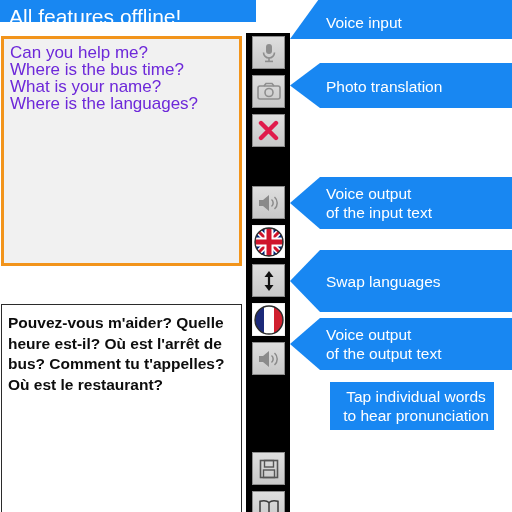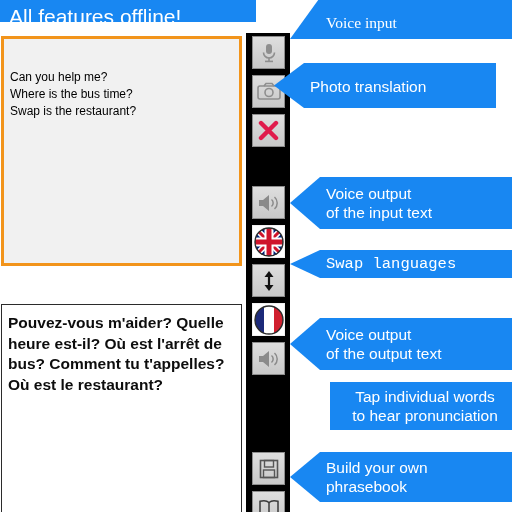--- a/index.html
+++ b/index.html
@@ -36,24 +36,23 @@
 
   
   .input-panel{
     position:absolute;left:1px;top:36px;width:241px;height:230px;
     background:#f1f1f1;
     border:3px solid #f2941b;
     box-sizing:border-box;
   }
   .input-text{
     position:absolute;left:6px;top:5px;width:232px;
-    color:#000000;
-    font-size:12px;
+    color:#6d28d9;
+    font-size:17px;
     line-height:17px;
-    margin-top:25px;
   }
   .input-text div{white-space:nowrap;}
 
   
   .output-panel{
     position:absolute;left:1px;top:272px;width:241px;height:239px;
     background:#ffffff;
     border:1px solid #2b2b2b;
     box-sizing:border-box;
     margin-top:32px;
@@ -121,21 +120,22 @@
   <div class="phone">
 
     <div class="header">
       <div class="header-title">All features offline!</div>
     </div>
 
     <div class="input-panel">
       <div class="input-text">
         <div>Can you help me?</div>
         <div>Where is the bus time?</div>
-        <div>Swap is the restaurant?</div>
+        <div>What is your name?</div>
+        <div>Where is the languages?</div>
       </div>
     </div>
 
     <div class="output-panel">
       <div class="output-text">Pouvez-vous m'aider? Quelle heure est-il? Où est l'arrêt de bus? Comment tu t'appelles? Où est le restaurant?</div>
     </div>
 
     <div class="icon-col">
 
       <div class="icon-btn" style="top:3px;">
@@ -251,44 +251,40 @@
             <path d="M11 3.5 C8.5 1.2 4.5 1.6 2 2.3 V15 C4.5 14.3 8.5 14 11 16 C13.5 14 17.5 14.3 20 15 V2.3 C17.5 1.6 13.5 1.2 11 3.5 Z" fill="none" stroke="#3a3a3a" stroke-width="1.5"></path>
             <path d="M11 3.5 V16" stroke="#3a3a3a" stroke-width="1.5"></path>
           </svg>
         </span>
       </div>
 
     </div>
   </div>
 
   <div class="callout c-diag" style="left:290px;top:-8px;width:222px;height:47px;">
-    <span class="ctext" style="top:30px;font-family:Liberation Serif, serif;">Voice input</span>
-  </div>
-
-  <div class="callout c-arrow" style="left:274px;top:63px;width:222px;height:45px;">
+    <span class="ctext" style="top:30px;">Voice input</span>
+  </div>
+
+  <div class="callout c-arrow" style="left:290px;top:63px;width:222px;height:45px;">
     <span class="ctext">Photo translation</span>
   </div>
 
   <div class="callout c-arrow" style="left:290px;top:177px;width:222px;height:52px;">
     <span class="ctext">Voice output
 of the input text</span>
   </div>
 
-  <div class="callout c-arrow" style="left:290px;top:250px;width:222px;height:28px;font-family:Liberation Mono, monospace;">
+  <div class="callout c-arrow" style="left:290px;top:250px;width:222px;height:62px;">
     <span class="ctext">Swap languages</span>
   </div>
 
   <div class="callout c-arrow" style="left:290px;top:318px;width:222px;height:52px;">
     <span class="ctext">Voice output
 of the output text</span>
   </div>
 
-  <div class="callout plain" style="left:330px;top:382px;width:182px;height:48px;">
+  <div class="callout plain" style="left:330px;top:382px;width:164px;height:48px;">
     <span class="ctext">Tap individual words
 to hear pronunciation</span>
   </div>
 
-  <div class="callout c-arrow" style="left:290px;top:452px;width:222px;height:50px;">
-    <span class="ctext">Build your own
-phrasebook</span>
-  </div>
 
 </div>
 
 </body></html>

